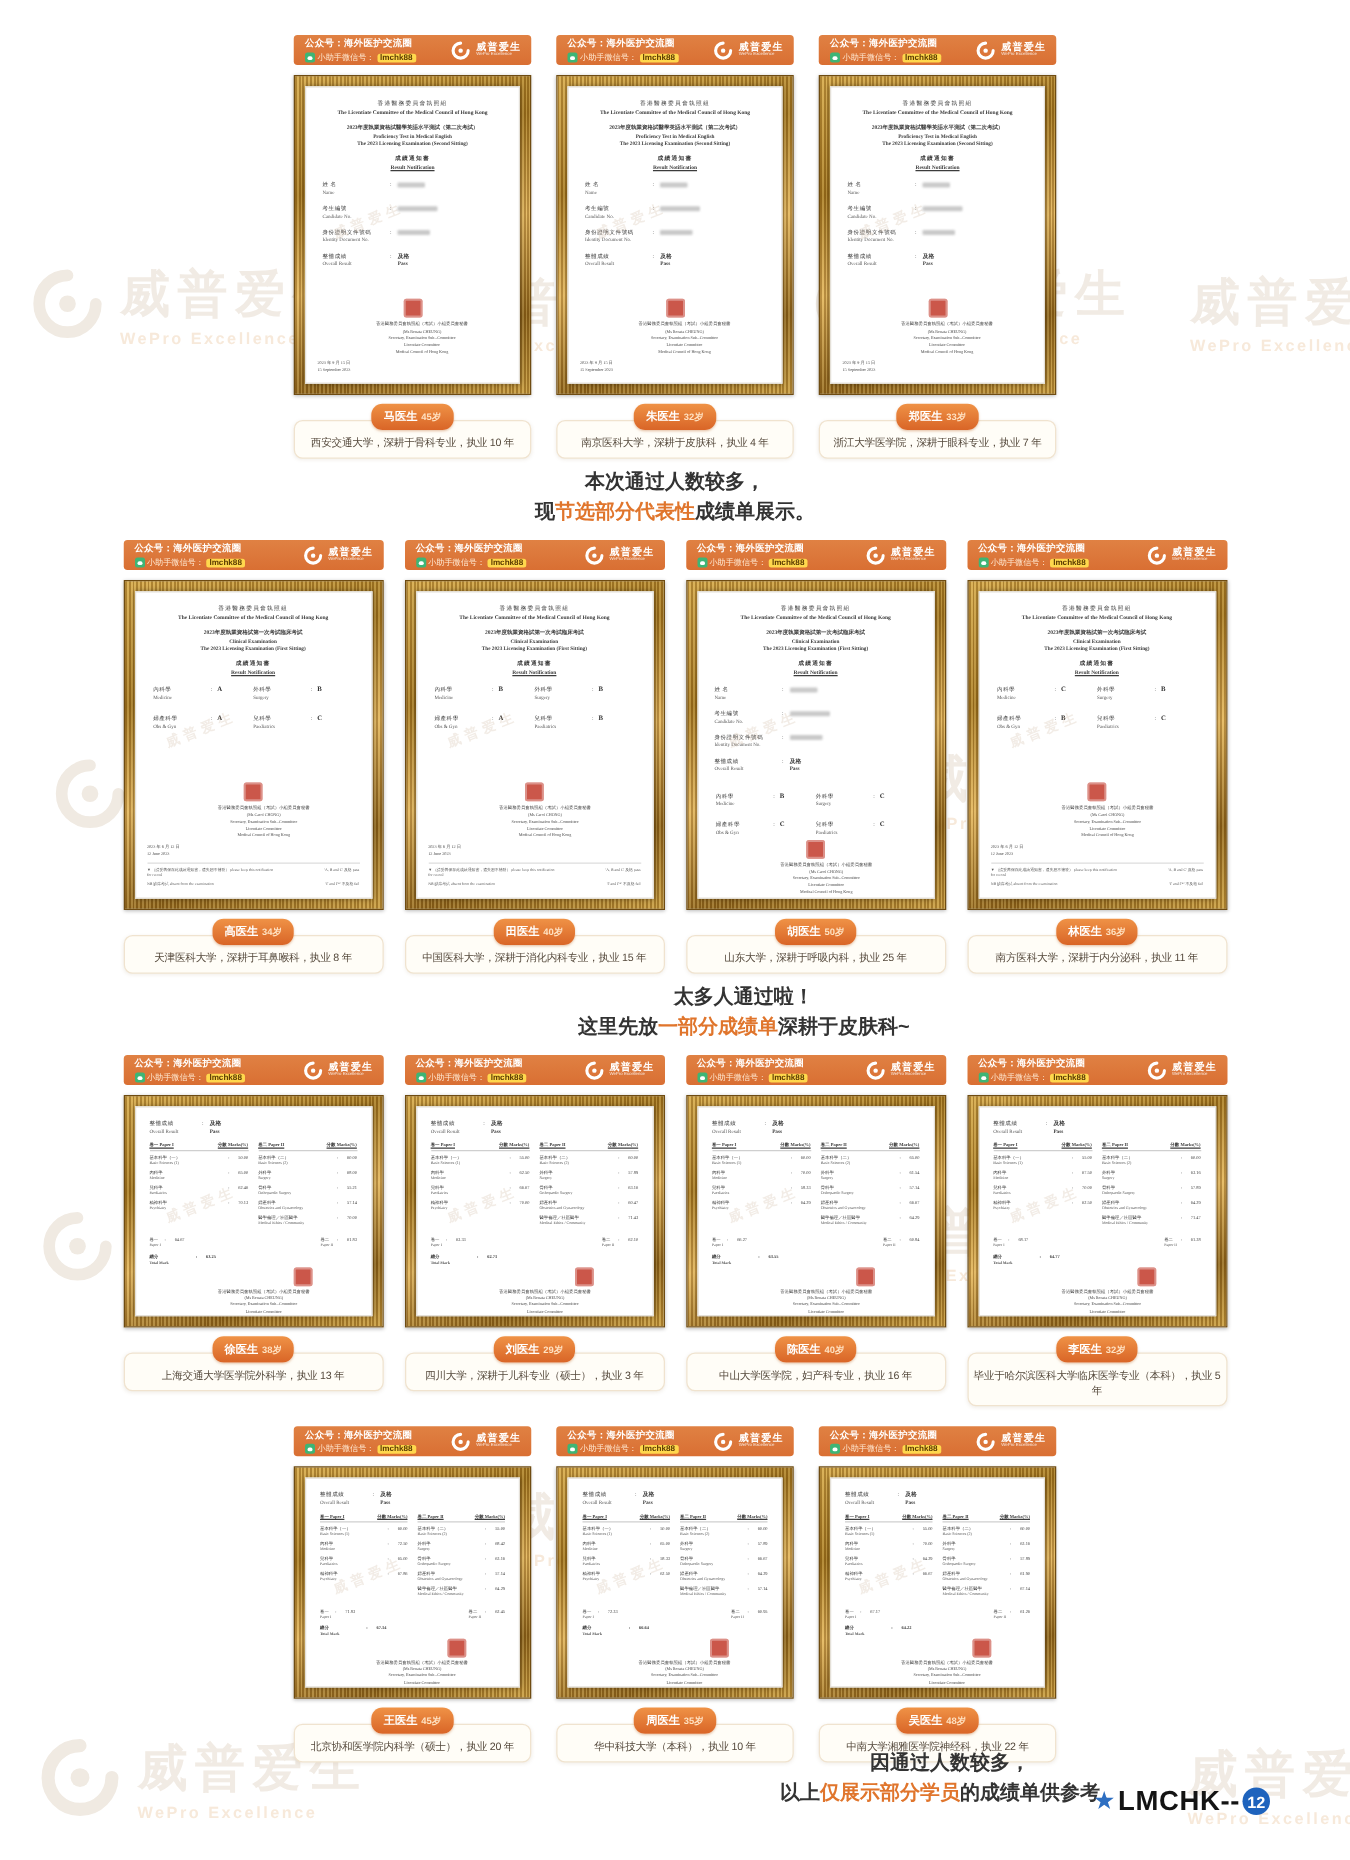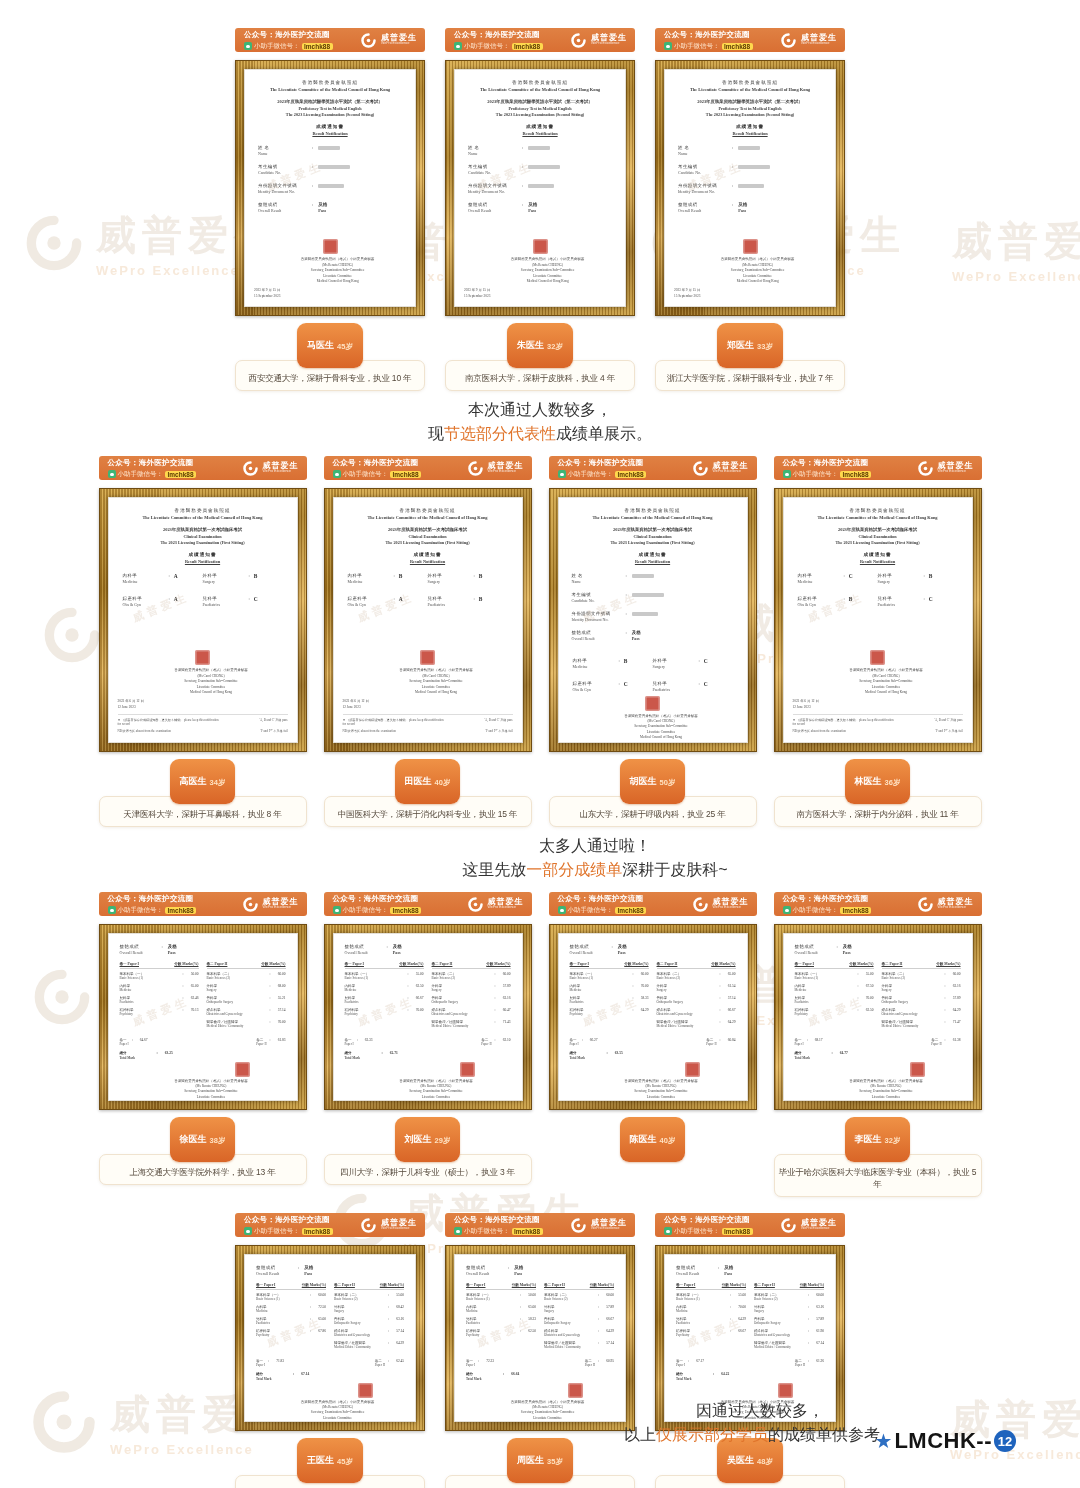--- a/index.html
+++ b/index.html
@@ -113,30 +113,30 @@
   .sc-lab-en { font-size:3.2px; color:#555; margin-top:.5px; }
   .sc-colon { font-size:3.5px; margin:0 3px; }
   .sc-val { font-size:3.5px; min-width:12px; text-align:right; }
   .sc-papers { display:flex; justify-content:space-between; margin-top:6px; padding:0 2px; }
   .sc-paper { display:flex; align-items:flex-start; }
   .sc-total { display:flex; align-items:flex-start; margin-top:5px; padding:0 2px; font-weight:bold; }
   .sc-total .sc-lab-cn, .sc-total .sc-lab-en, .sc-total .sc-val { font-weight:bold; }
 
   
   .capwrap { margin-top:7px; display:flex; flex-direction:column; align-items:center; }
-  .badge { display:inline-flex; align-items:flex-end; gap:3px; background:linear-gradient(180deg,#ef9246,#d96527);
-           border-radius:9px; padding:16px 10px; margin-bottom:-8px; z-index:3; box-shadow:0 1px 2px rgba(180,90,20,.35); }
+  .badge { display:inline-flex; align-items:center; gap:3px; background:linear-gradient(180deg,#ef9246,#d96527);
+           border-radius:9px; padding:4px 10px; margin-bottom:-8px; z-index:3; box-shadow:0 1px 2px rgba(180,90,20,.35); }
   .badge-name { font-size:9px; font-weight:bold; color:#fff; white-space:nowrap; }
   .badge-age { font-size:7.5px; color:#ffe2c2; white-space:nowrap;font-weight:bold; }
   .capbox { width:100%; min-height:31px; background:#fffdf7; border:1px solid #f0e3cf; border-radius:7px;
             padding:12px 3px 5px; text-align:center; font-size:8.5px; color:#55493c; letter-spacing:-.2px;
             box-shadow:0 1px 3px rgba(150,120,80,.12); }
 
   
-  .note { position:relative; z-index:2; text-align:center; font-size:16px; font-weight:normal; color:#333;
+  .note { position:relative; z-index:2; text-align:center; font-size:16px; font-weight:bold; color:#333;
           line-height:24px; margin-top:7px; }
   .note .hl { color:#e0752c; }
   .note.n2 { transform:translateX(55px); }
   .note.n3 { position:absolute; left:545px; top:1399px; width:430px; margin:0; }
 
   
   .footer-tag { position:absolute; right:64px; top:1428px; z-index:3; display:flex; align-items:center; gap:2px; }
   .ft-star { color:#2e6fc2; font-size:20px; line-height:1; }
   .ft-label { font-size:22px; font-weight:bold; color:#141414; letter-spacing:.5px; font-family:"Liberation Sans",sans-serif; }
   .ft-circ { width:22px; height:22px; border-radius:50%; background:#1e63bd; color:#fff; font-size:13px; font-weight:bold;
@@ -1514,20 +1514,21 @@
         </div>
 
       </div>
     </div>
 
     <div class="capwrap">
       <div class="badge">
         <span class="badge-name">陈医生</span>
         <span class="badge-age">40岁</span>
       </div>
+      <div class="capbox">中山大学医学院，妇产科专业，执业 16 年</div>
     </div>
   </div>
 
   <div class="card type-scores">
     <div class="card-hd">
       <div class="hd-left">
         <div class="hd-l1">公众号：海外医护交流圈</div>
         <div class="hd-l2">
           <span class="wechat"></span>
           <span class="hd-l2-label">小助手微信号：</span>

